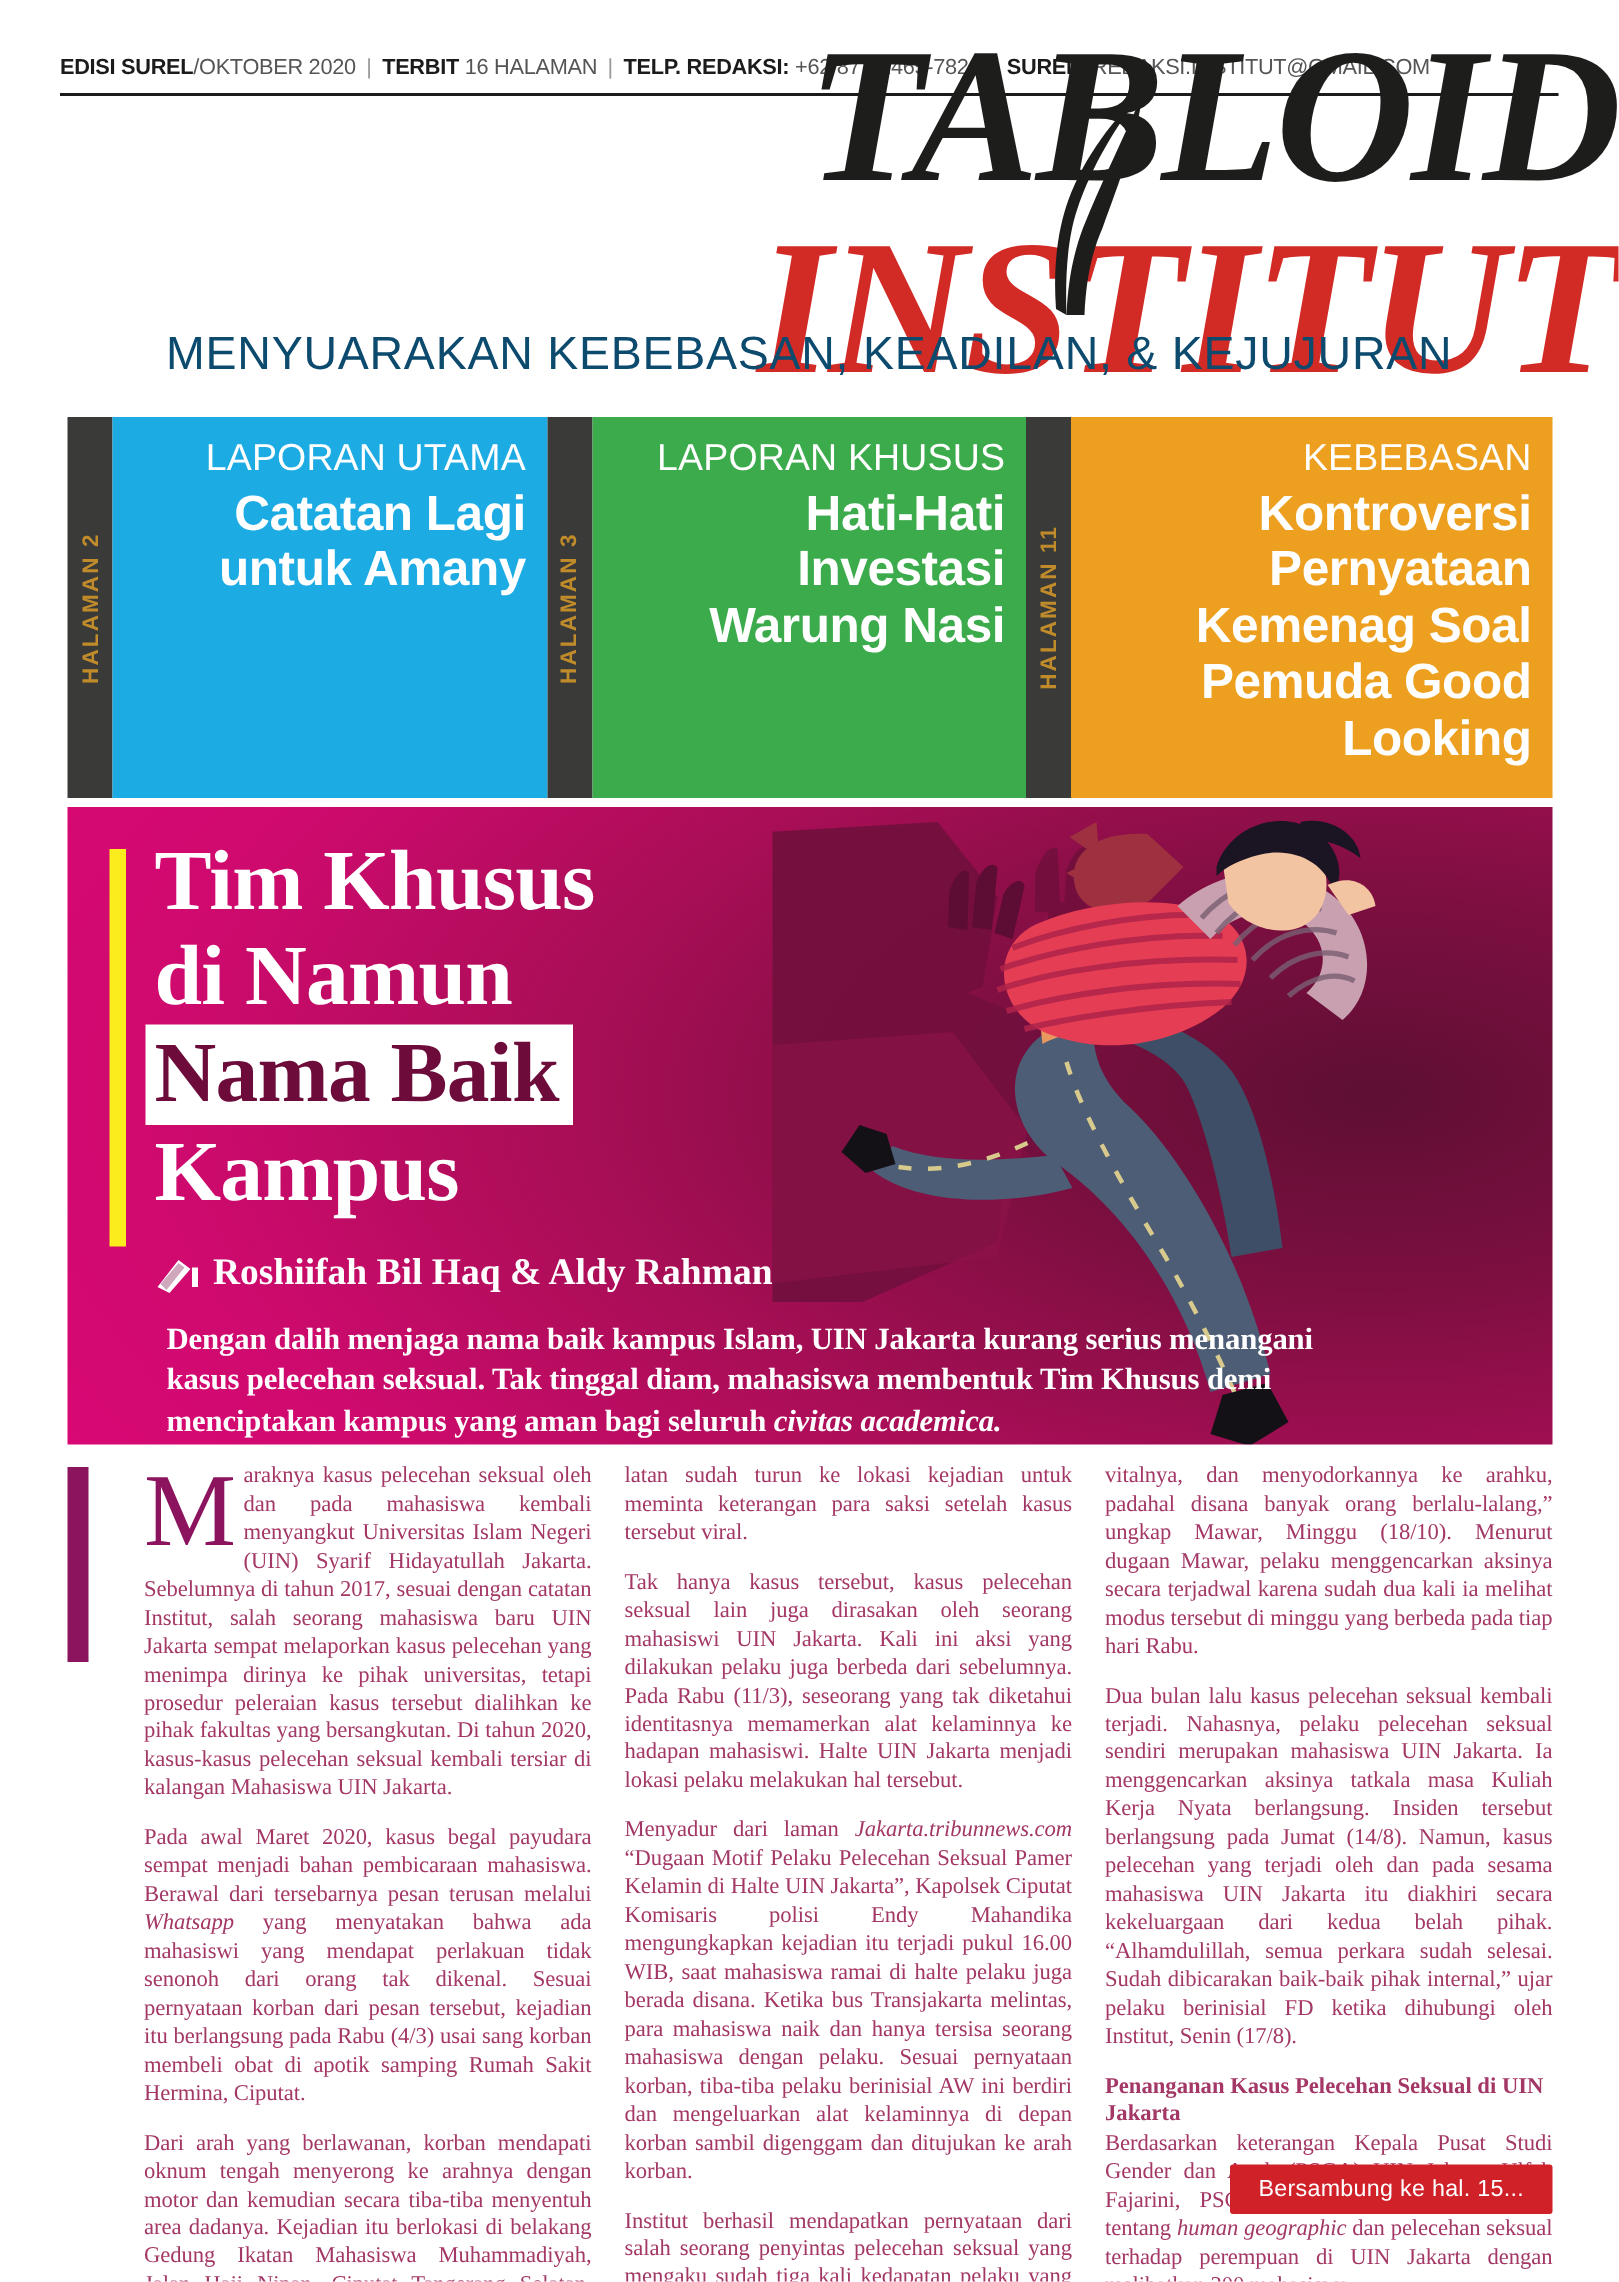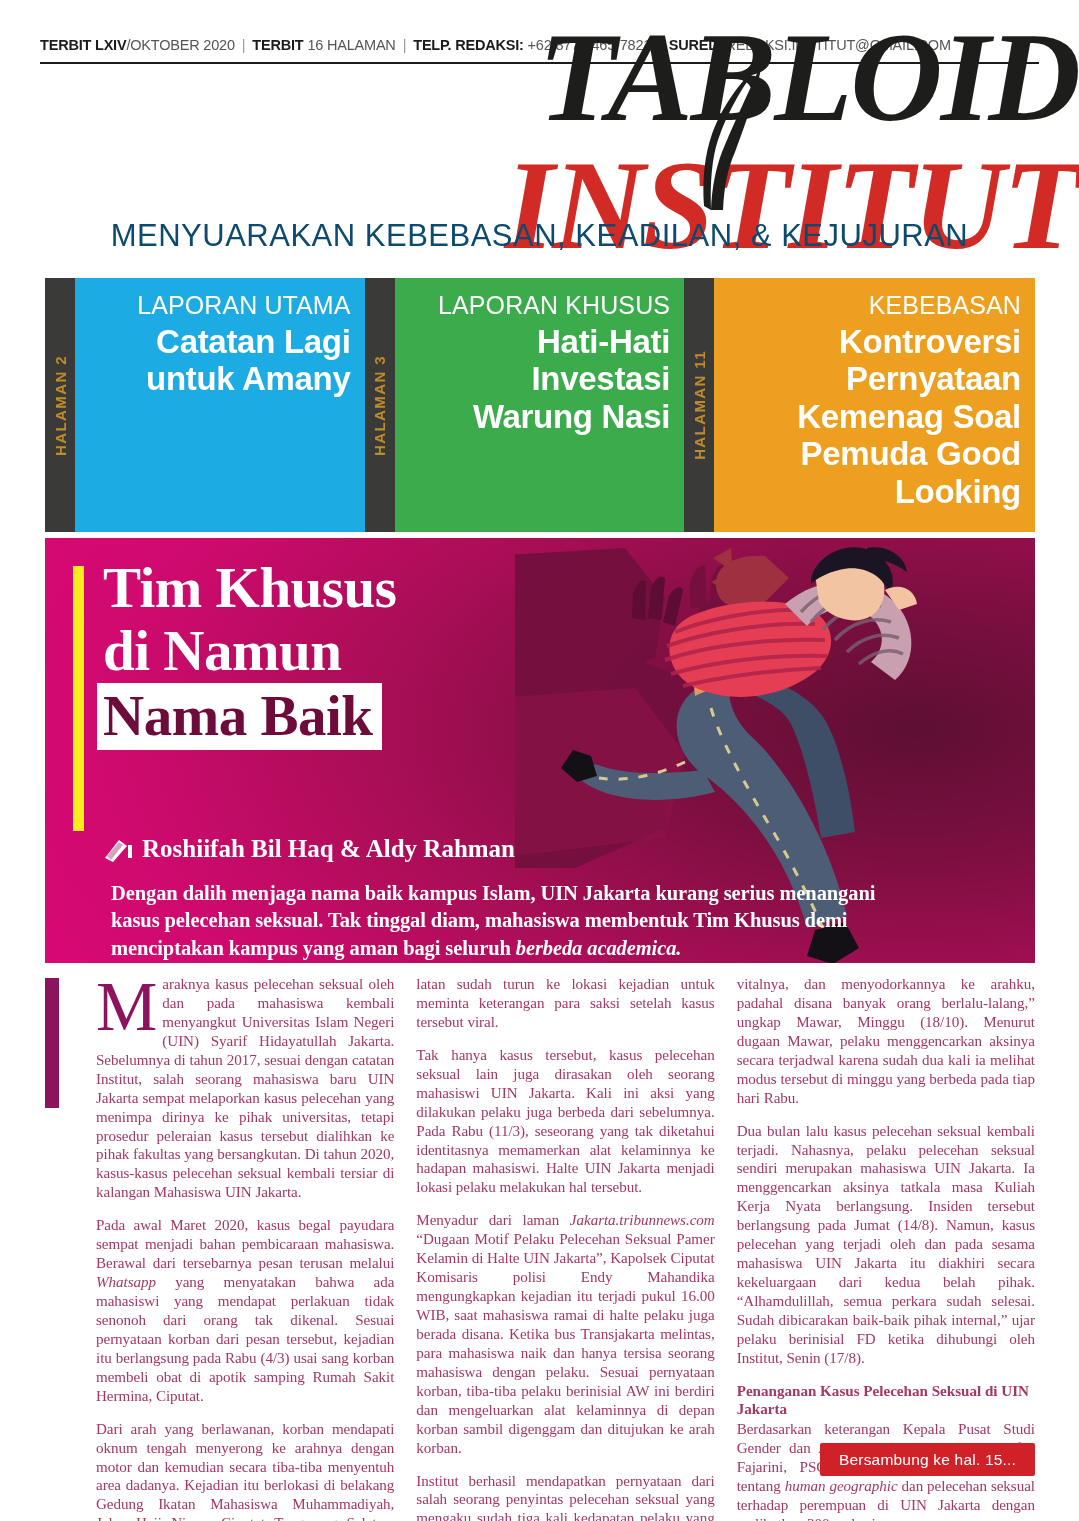--- a/index.html
+++ b/index.html
@@ -136,21 +136,21 @@
     display:flex; align-items:center; justify-content:center;
     font-size:15.5px; letter-spacing:0.2px;
   }
 </style>
 </head>
 <body>
 
 <div class="page">
 
   <div class="infobar">
-    <span class="b">TERBIT LXIV</span>
+    <span class="b">EDISI SUREL</span>
       <span class="n">/OKTOBER 2020</span>
     <span class="sep">|</span>
     <span class="b">TERBIT</span>
       <span>&nbsp;</span>
       <span class="n">16 HALAMAN</span>
     <span class="sep">|</span>
     <span class="b">TELP. REDAKSI:</span>
       <span>&nbsp;</span>
       <span class="n">+62 877-1465-7821</span>
     <span class="sep">|</span>
@@ -268,32 +268,33 @@
         </g>
       </g>
     </svg>
 
     <div class="yellowbar"></div>
 
     <div class="hero-head">
       <div>Tim Khusus</div>
       <div>di Namun</div>
       <div><span class="hl">Nama Baik</span></div>
+      <div>Kampus</div>
     </div>
 
     <div class="byline-row">
       <svg class="pen-icon" viewBox="0 0 30 26">
         <path d="M2 22 L16 4 L24 10 L10 26 Z" fill="#ffffff"></path>
         <path d="M4 20 L16 6 L20 9 L8 24 Z" fill="#d0a8bd"></path>
         <rect x="25" y="9" width="4" height="13" fill="#ffffff"></rect>
       </svg>
       <span>Roshiifah Bil Haq &amp; Aldy Rahman</span>
     </div>
 
-    <div class="hero-lead"><span>Dengan dalih menjaga nama baik kampus Islam, UIN Jakarta kurang serius menangani kasus pelecehan seksual. Tak tinggal diam, mahasiswa membentuk Tim Khusus demi menciptakan kampus yang aman bagi seluruh </span><i>berbeda academica.</i></div>
+    <div class="hero-lead"><span>Dengan dalih menjaga nama baik kampus Islam, UIN Jakarta kurang serius menangani kasus pelecehan seksual. Tak tinggal diam, mahasiswa membentuk Tim Khusus demi menciptakan kampus yang aman bagi seluruh </span><i>civitas academica.</i></div>
   </div>
 
   <div class="bodywrap">
     <div class="leftbar"></div>
 
     <div class="cols">
 
       <div class="col">
         <p><span class="dropcap">M</span><span>araknya kasus pelecehan seksual oleh dan pada mahasiswa kembali menyangkut Universitas Islam Negeri (UIN) Syarif Hidayatullah Jakarta. Sebelumnya di tahun 2017, sesuai dengan catatan Institut, salah seorang mahasiswa baru UIN Jakarta sempat melaporkan kasus pelecehan yang menimpa dirinya ke pihak universitas, tetapi prosedur peleraian kasus tersebut dialihkan ke pihak fakultas yang bersangkutan. Di tahun 2020, kasus-kasus pelecehan seksual kembali tersiar di kalangan Mahasiswa UIN Jakarta.</span></p>
         <p><span>Pada awal Maret 2020, kasus begal payudara sempat menjadi bahan pembicaraan mahasiswa. Berawal dari tersebarnya pesan terusan melalui </span><i>Whatsapp</i><span> yang menyatakan bahwa ada mahasiswi yang mendapat perlakuan tidak senonoh dari orang tak dikenal. Sesuai pernyataan korban dari pesan tersebut, kejadian itu berlangsung pada Rabu (4/3) usai sang korban membeli obat di apotik samping Rumah Sakit Hermina, Ciputat.</span></p>

